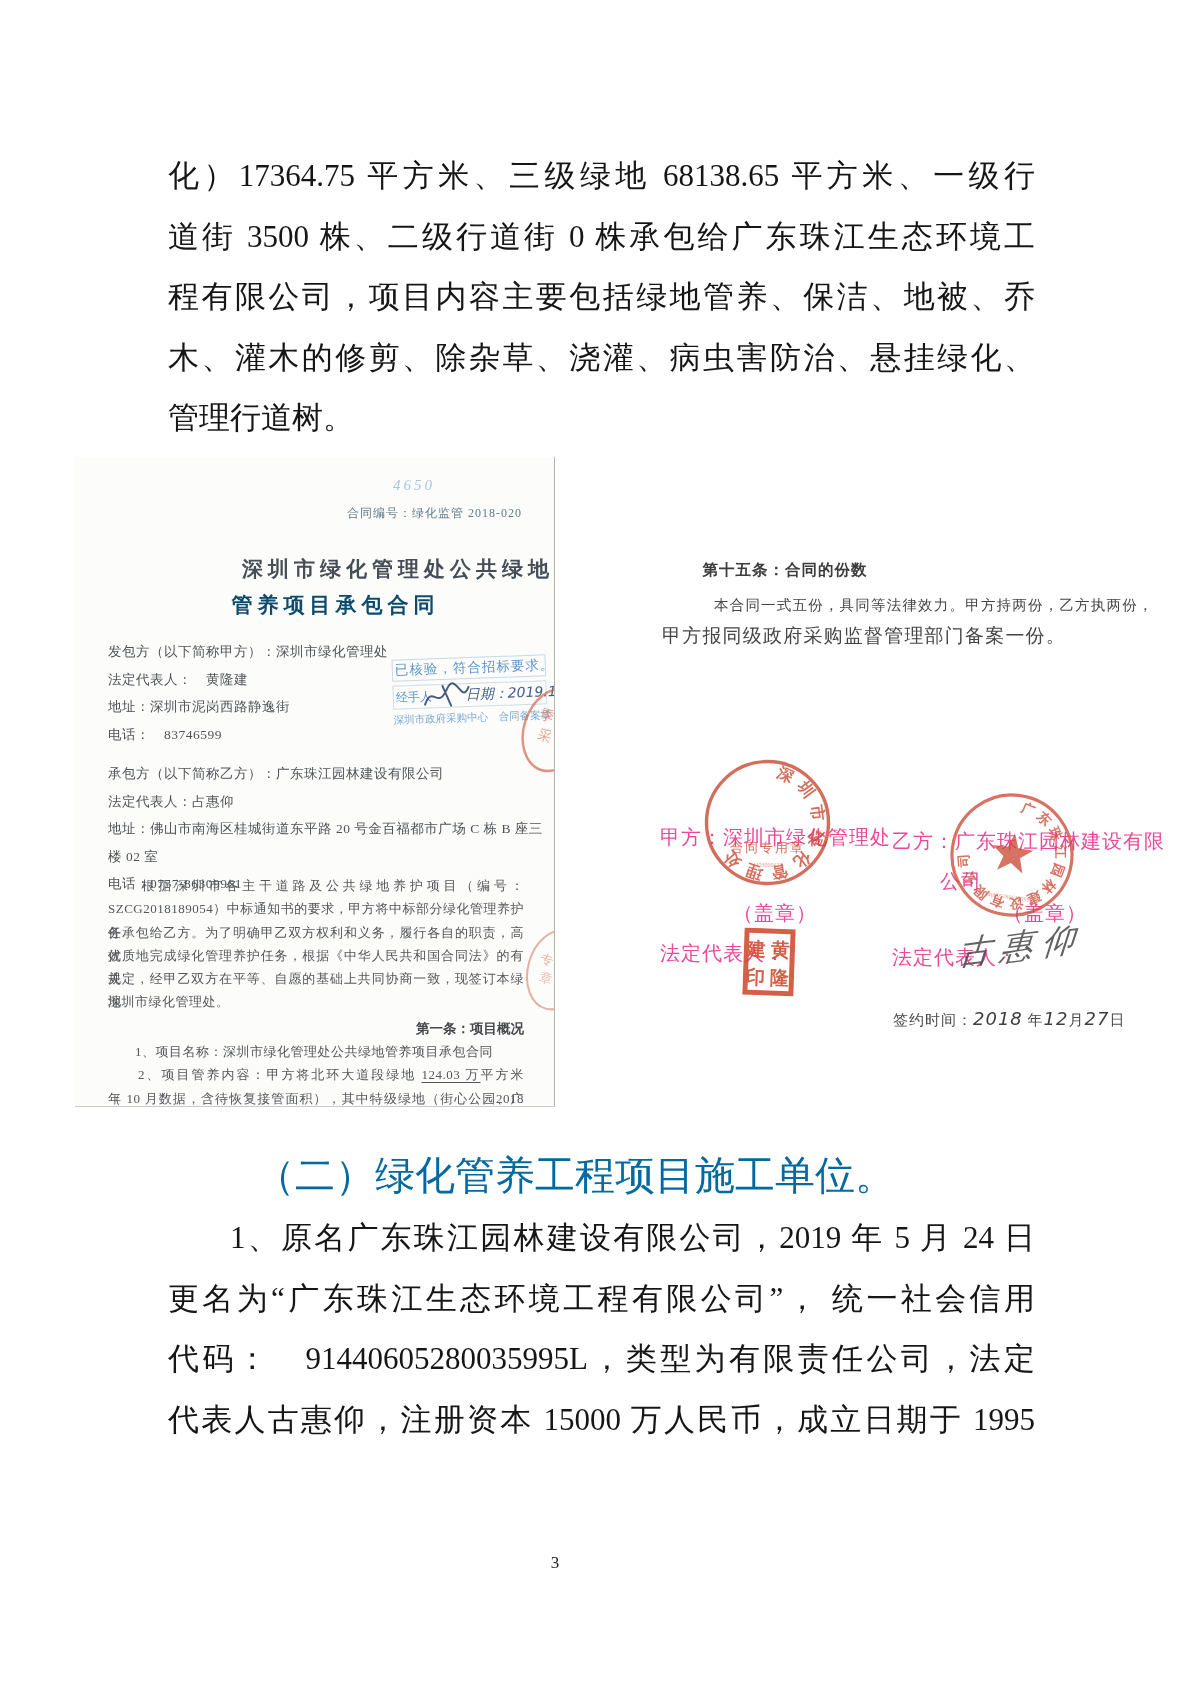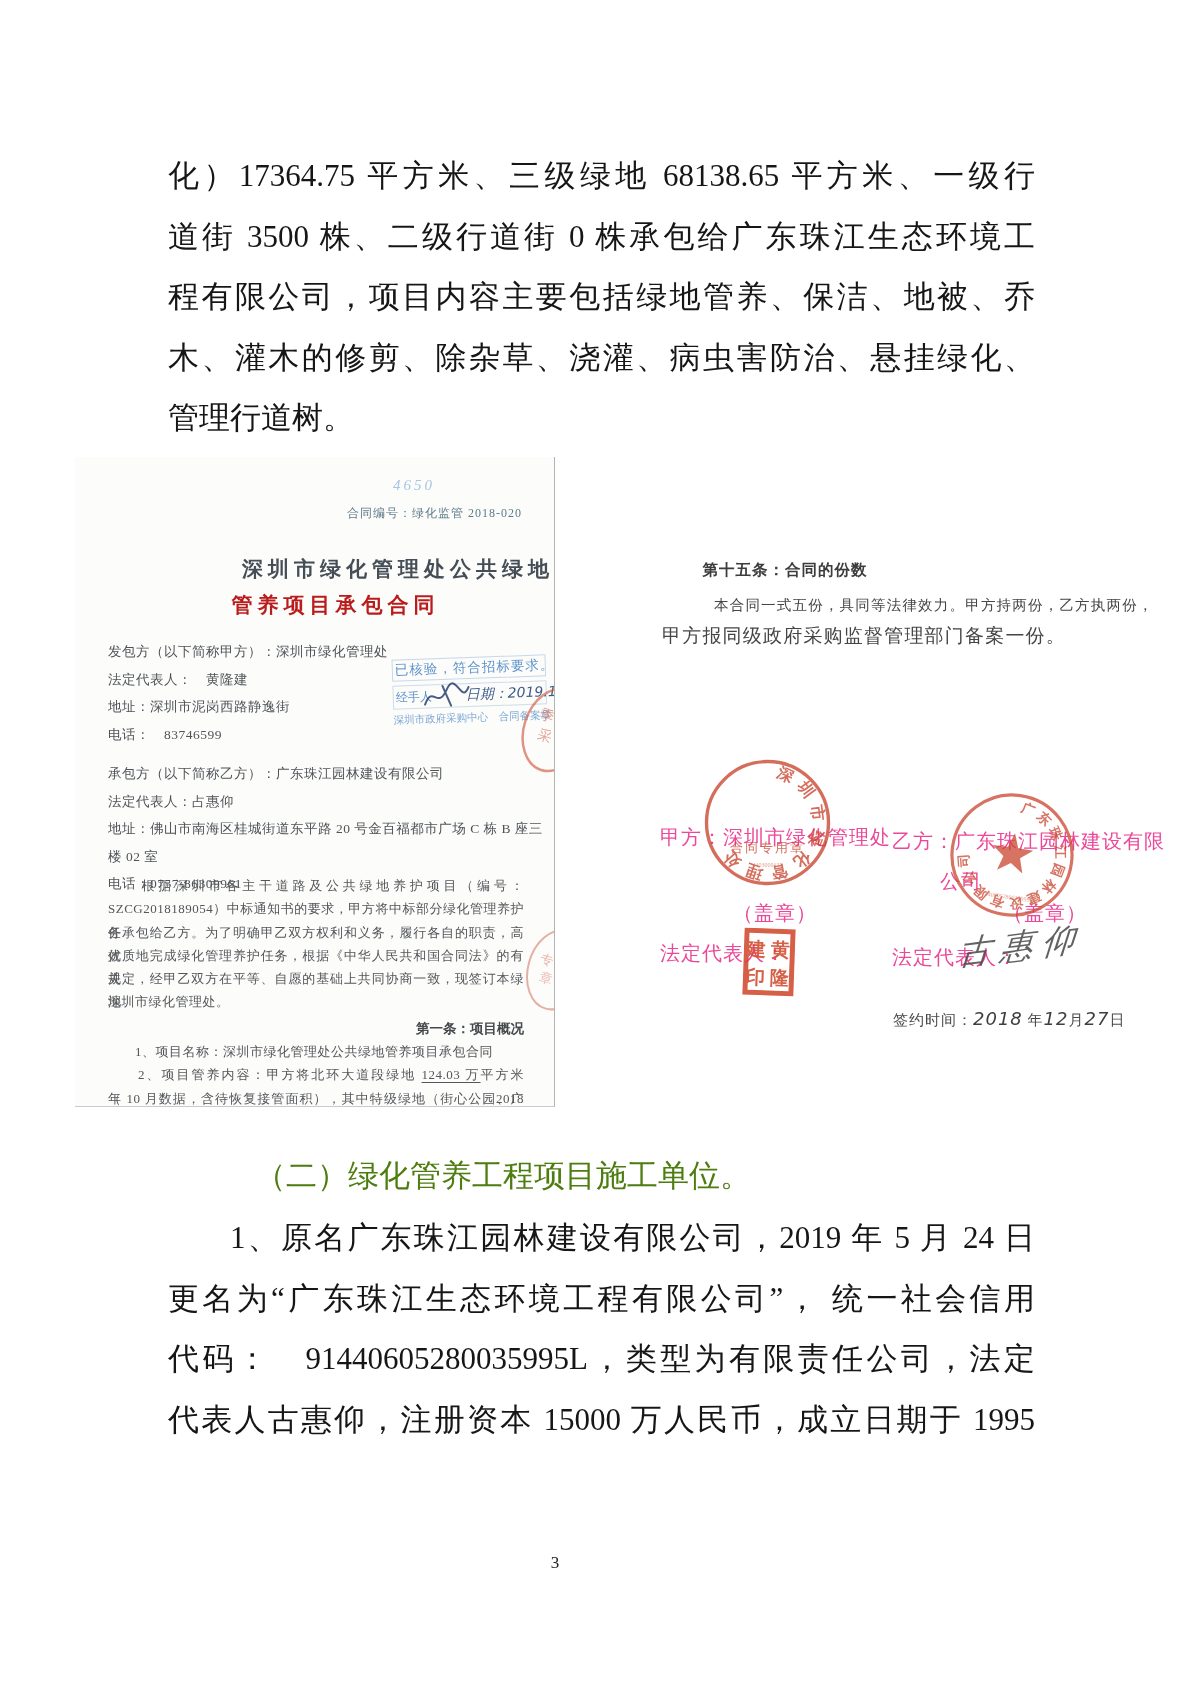--- a/index.html
+++ b/index.html
@@ -6,40 +6,40 @@
   body{
     width:1199px;height:1696px;position:relative;background:#ffffff;
     font-family:"Liberation Serif","DejaVu Serif",serif;color:#141414;
     overflow:hidden;
   }
   
   .main-para{position:absolute;left:168px;width:867px;font-size:31px;color:#161616;}
   .m-line{line-height:60.5px;height:60.5px;text-align:justify;text-align-last:justify;text-justify:inter-character;white-space:nowrap0;}
   .m-line.last{text-align-last:left;}
   #top-para{top:146px;}
-  #bottom-heading{position:absolute;left:255px;top:1146px;font-size:31px;line-height:60px;color:#4d7c0f;}
+  #bottom-heading{position:absolute;left:255px;top:1146px;font-size:40px;line-height:60px;color:#0369a1;}
   #bottom-para{top:1208px;}
   #bottom-para .m-line.first{padding-left:62px;width:805px;}
   #page-number{position:absolute;left:0;top:1553px;width:1110px;text-align:center;font-size:17px;color:#222;}
 
   
   #left-scan{
     position:absolute;left:75px;top:457px;width:479px;height:649px;
     background:#fcfcfa;overflow:hidden;
     border-right:1px solid rgba(120,120,115,.55);
     border-bottom:1px solid rgba(140,140,135,.45);
     font-family:"Liberation Serif","DejaVu Serif",serif;
   }
   .ls-abs{position:absolute;}
   #ls-faint{left:318px;top:20px;font-size:15px;color:#a9c6e2;letter-spacing:3px;filter:blur(.7px);font-style:italic;}
   #ls-contract-no{left:272px;top:48px;font-size:12px;color:#5e7b8a;letter-spacing:1px;}
   #ls-title1{left:0;top:98px;width:479px;text-align:right;padding-left:42px;box-sizing:border-box;
     font-size:21px;font-weight:bold;letter-spacing:5px;color:#454e57;}
   #ls-title2{left:0;top:134px;width:479px;text-align:center;padding-left:42px;box-sizing:border-box;
-    font-size:21px;font-weight:bold;letter-spacing:5px;color:#b91c1c;}
+    font-size:21px;font-weight:bold;letter-spacing:5px;color:#0c4a6e;}
   .ls-block{position:absolute;left:33px;width:416px;font-size:13.5px;color:#4f5358;letter-spacing:.5px;}
   #ls-party-a{top:181px;}
   #ls-party-b{top:303px;}
   .ls-row{line-height:27.5px;height:27.5px;white-space:nowrap;}
   #ls-body{top:417px;font-size:13px;color:#53565a;}
   .ls-bline{line-height:23.3px;height:23.3px;text-align:justify;text-align-last:justify;}
   .ls-bline.lastline{text-align-last:left;}
   #ls-article{position:absolute;left:33px;top:560px;width:416px;text-align:right;font-weight:bold;
     font-size:13.5px;color:#45484c;line-height:23px;}
   #ls-items{top:583px;font-size:13px;color:#53565a;}

